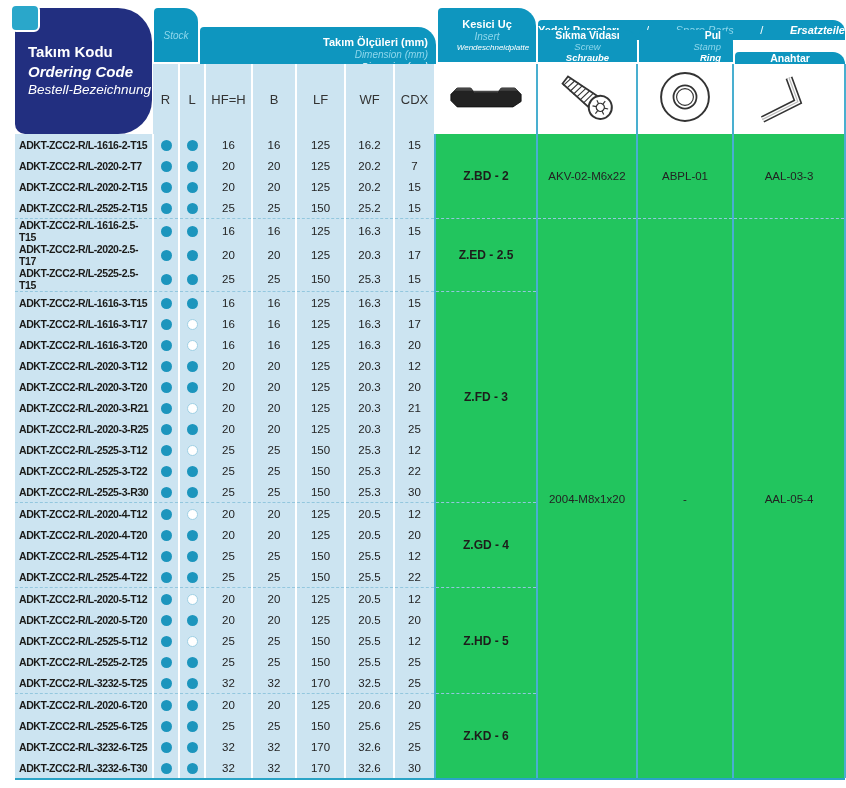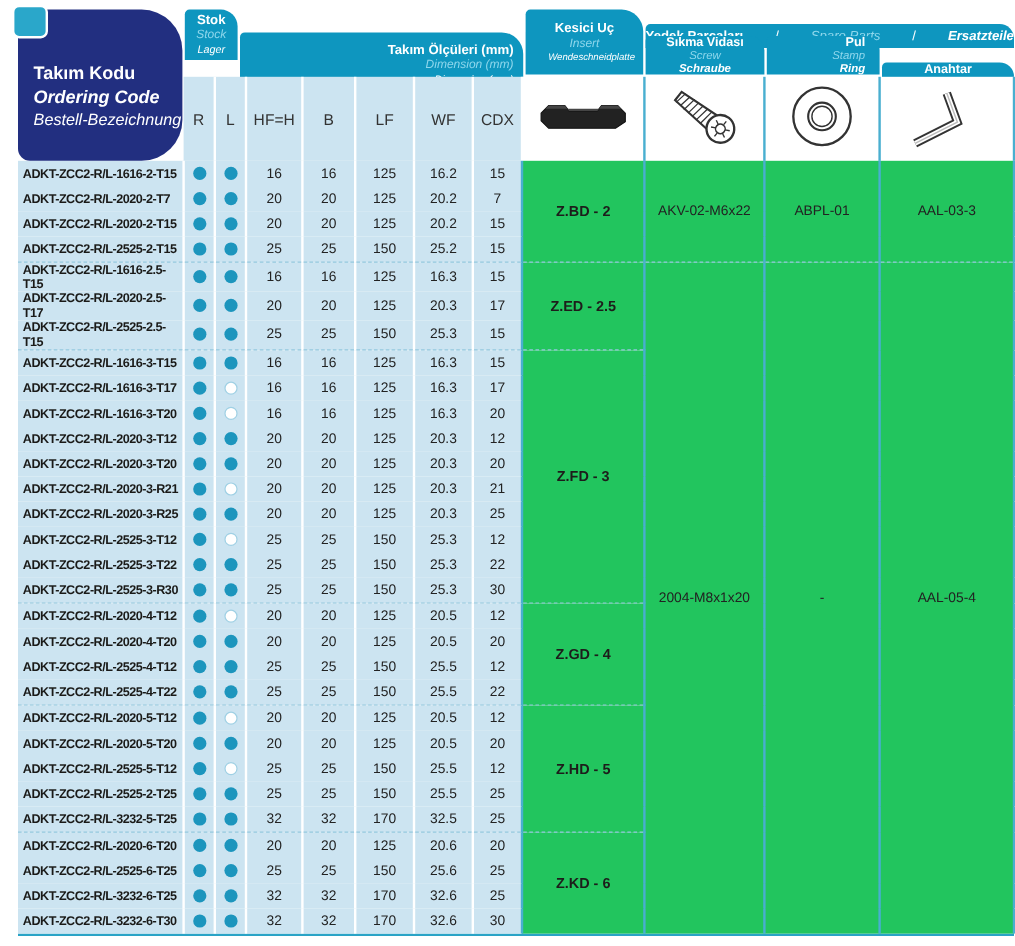--- a/index.html
+++ b/index.html
@@ -3,30 +3,30 @@
 <meta charset="utf-8">
 <style>
   html,body{margin:0;padding:0;background:#fff;}
   .page{position:relative;width:846px;height:788px;background:#fff;overflow:hidden;
         font-family:"Liberation Sans",sans-serif;}
   
   .hdr{position:absolute;left:0;top:0;width:846px;height:136px;}
   .corner-chip{position:absolute;left:10px;top:4px;width:26px;height:24px;background:#2aa7ca;
         border:2px solid #fff;border-radius:6px;z-index:3;}
   .navy{position:absolute;left:15px;top:8px;width:137px;height:126px;background:#222f80;
-        border-radius:10px 34px 34px 10px;color:#fff;padding:44px 0 0 13px;box-sizing:border-box;z-index:2;}
+        border-radius:10px 34px 34px 10px;color:#fff;padding:34px 0 0 13px;box-sizing:border-box;z-index:2;}
   .navy .t1{font-size:15px;font-weight:bold;line-height:1.3;}
   .navy .t2{font-size:15px;font-weight:bold;font-style:italic;line-height:1.3;}
   .navy .t3{font-size:13.5px;font-style:italic;line-height:1.3;}
   .tc{position:absolute;background:#0e96bf;color:#fff;display:flex;flex-direction:column;
       justify-content:center;box-sizing:border-box;line-height:1.18;}
   .tc .h1{font-weight:bold;font-size:11px;}
   .tc .h2{font-style:italic;font-size:10px;color:#8ed7ec;}
   .tc .h3{font-style:italic;font-size:9px;}
-  .stok{left:154px;top:8px;width:44px;height:42px;border-radius:4px 14px 0 0;text-align:center;font-size:10.5px;}
+  .stok{left:154px;top:8px;width:44px;height:54px;border-radius:4px 14px 0 0;text-align:center;font-size:10.5px;gap:20px;}
   .dim {left:200px;top:8px;width:236px;height:54px;border-radius:4px 18px 0 0;text-align:right;padding-right:8px;margin-top:19px;}
   .kes {left:438px;top:8px;width:98px;height:54px;border-radius:4px 18px 0 0;text-align:center;}
   .kes .h3{font-size:8px;margin-left:12px;}
   .band{left:538px;top:8px;width:307px;height:20px;border-radius:4px 12px 0 0;position:absolute;
         background:#0e96bf;color:#fff;display:flex;align-items:center;justify-content:space-between;font-size:11px;margin-top:12px;}
   .band .b1{font-weight:bold;}
   .band .b2{font-style:italic;color:#8ed7ec;}
   .band .b3{font-weight:bold;font-style:italic;}
   .band .bs{margin:0 4px;}
   .scr {left:538px;top:30px;width:99px;height:32px;border-radius:4px 12px 0 0;text-align:center;}

